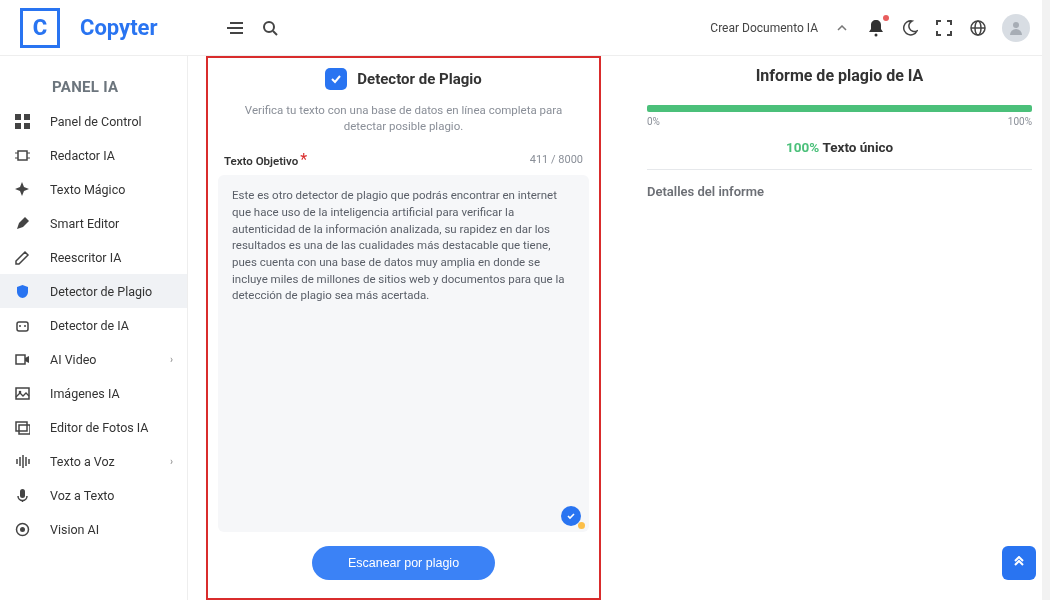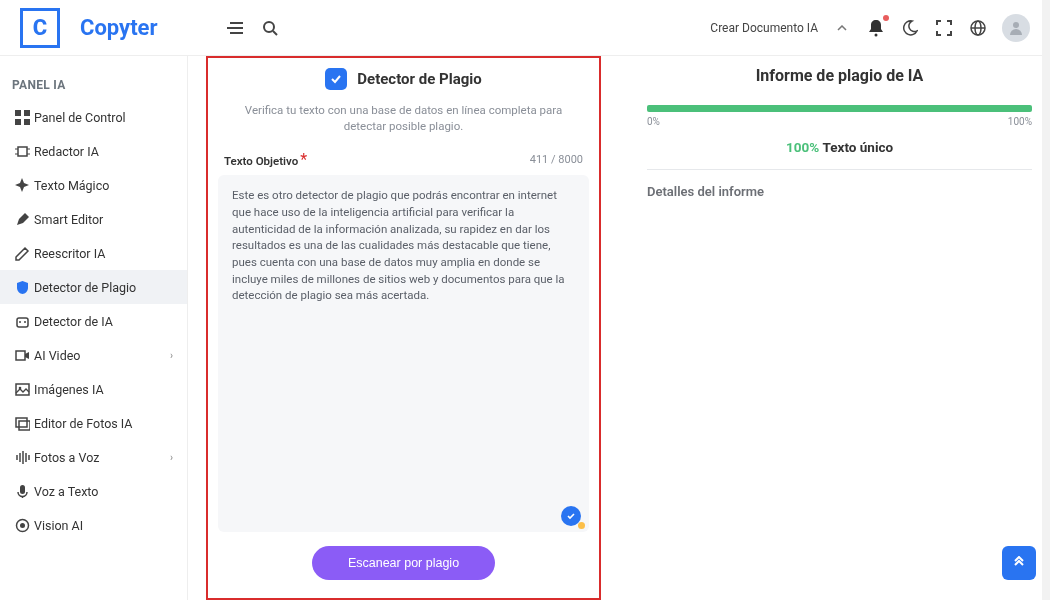--- a/index.html
+++ b/index.html
@@ -10,42 +10,42 @@
     .brand { font-size: 22px; font-weight: 700; color: #2974f1; margin-left: 6px; flex: 0 0 auto; }
     .tb-icon { width: 20px; height: 20px; display: inline-flex; align-items: center; justify-content: center; cursor: pointer; color: #444; }
     .tb-spacer { flex: 1; }
     .tb-text { font-size: 12px; color: #444; }
     .bell-wrap { position: relative; }
     .bell-dot { position: absolute; top: -3px; right: -3px; width: 6px; height: 6px; border-radius: 50%; background: #e85d5d; }
     .avatar { width: 28px; height: 28px; background: #d8dde3; border-radius: 50%; display: flex; align-items: center; justify-content: center; }
     
     .layout { display: flex; height: calc(600px - 56px); }
     .sidebar { width: 188px; border-right: 1px solid #eee; overflow-y: auto; }
-    .section-label { font-size: 12px; font-weight: 700; color: #6c757d; padding: 22px 12px 8px; letter-spacing: 0.3px; }
-    .nav-item { display: flex; align-items: center; gap: 4px; padding: 9px 14px; font-size: 12.5px; color: #333; cursor: pointer; }
+    .section-label { font-size: 15px; font-weight: 700; color: #6c757d; padding: 22px 12px 8px; letter-spacing: 0.3px; margin-left: 40px; }
+    .nav-item { display: flex; align-items: center; gap: 20px; padding: 9px 14px; font-size: 12.5px; color: #333; cursor: pointer; }
     .nav-item.active { background: #f0f2f5; }
     .nav-item .chev { margin-left: auto; color: #888; font-size: 10px; }
     .nav-icon { width: 16px; height: 16px; display: flex; align-items: center; justify-content: center; color: #444; }
     
     .main { flex: 1; display: flex; padding: 0 18px; gap: 30px; overflow-y: auto; background: #fff; }
     .panel-left { width: 395px; border: 2px solid #d92c2c; padding: 10px 10px 18px; display: flex; flex-direction: column; }
     .panel-head { text-align: center; display: flex; flex-direction: column; align-items: center; gap: 6px; }
     .panel-title-row { display: flex; align-items: center; gap: 10px; }
     .shield-badge { width: 22px; height: 22px; background: #2974f1; border-radius: 5px; display: flex; align-items: center; justify-content: center; color: #fff; font-size: 12px; }
     .panel-title { font-weight: 700; font-size: 15px; color: #333; }
     .panel-sub { font-size: 11.5px; color: #8a8f98; margin-top: 6px; padding: 0 14px; line-height: 1.4; }
     .field-row { display: flex; justify-content: space-between; align-items: center; padding: 16px 6px 6px; text-align: center; }
     .field-label { font-size: 11.5px; font-weight: 600; color: #333; }
     .req { color: #d92c2c; margin-left: 2px; }
     .counter { font-size: 11px; color: #8a8f98; }
     .textarea { flex: 1; background: #f6f7f9; border: none; border-radius: 6px; padding: 12px 14px; font-size: 11.5px; color: #5a5f68; line-height: 1.45; resize: none; font-family: inherit; position: relative; }
     .ta-wrap { position: relative; flex: 1; display: flex; }
     .ta-badge { position: absolute; right: 8px; bottom: 6px; width: 20px; height: 20px; background: #2974f1; border-radius: 50%; display: flex; align-items: center; justify-content: center; color: #fff; font-size: 10px; }
     .ta-badge::after { content: ""; position: absolute; right: -4px; bottom: -3px; width: 7px; height: 7px; border-radius: 50%; background: #fcbf49; }
-    .scan-btn { margin: 14px auto 0; background: #8b5cf6; color: #fff; border: none; border-radius: 20px; padding: 10px 36px; font-size: 12.5px; cursor: pointer; }
+    .scan-btn { margin: 14px auto 0; background: #3b82f6; color: #fff; border: none; border-radius: 20px; padding: 10px 36px; font-size: 12.5px; cursor: pointer; }
     
     .panel-right { flex: 1; padding-top: 10px; margin-left: 16px; }
     .report-title { text-align: center; font-size: 16px; font-weight: 700; color: #333; }
     .bar-wrap { margin-top: 20px; }
     .bar { height: 7px; background: #4bc07a; border-radius: 2px; width: 100%; }
     .bar-labels { display: flex; justify-content: space-between; font-size: 10px; color: #8a8f98; margin-top: 4px; }
     .result-line { text-align: center; font-size: 13.5px; margin-top: 12px; padding-bottom: 14px; border-bottom: 1px solid #e6e8eb; }
     .result-pct { color: #4bc07a; font-weight: 700; }
     .result-txt { font-weight: 700; color: #333; text-align: center; }
     .details-label { font-size: 13px; font-weight: 600; color: #6c6f75; margin-top: 14px; }
@@ -215,21 +215,21 @@
     <div class="nav-item">
       <span class="nav-icon">
           <svg width="15" height="15" viewBox="0 0 15 15">
             <line x1="2" y1="5" x2="2" y2="10" stroke="#444" stroke-width="1.5"></line>
             <line x1="5" y1="3" x2="5" y2="12" stroke="#444" stroke-width="1.5"></line>
             <line x1="8" y1="1" x2="8" y2="14" stroke="#444" stroke-width="1.5"></line>
             <line x1="11" y1="3" x2="11" y2="12" stroke="#444" stroke-width="1.5"></line>
             <line x1="14" y1="5" x2="14" y2="10" stroke="#444" stroke-width="1.5"></line>
           </svg>
         </span>
-      <span>Fotos a Voz</span>
+      <span>Texto a Voz</span>
       <span class="chev">›</span>
     </div>
     <div class="nav-item">
       <span class="nav-icon">
           <svg width="15" height="15" viewBox="0 0 15 15">
             <rect x="5" y="1" width="5" height="9" rx="2.5" fill="#444"></rect>
             <path d="M3 8 A4.5 4.5 0 0 0 12 8" stroke="#444" stroke-width="1.5" fill="none"></path>
             <line x1="7.5" y1="12" x2="7.5" y2="14" stroke="#444" stroke-width="1.5"></line>
           </svg>
         </span>

